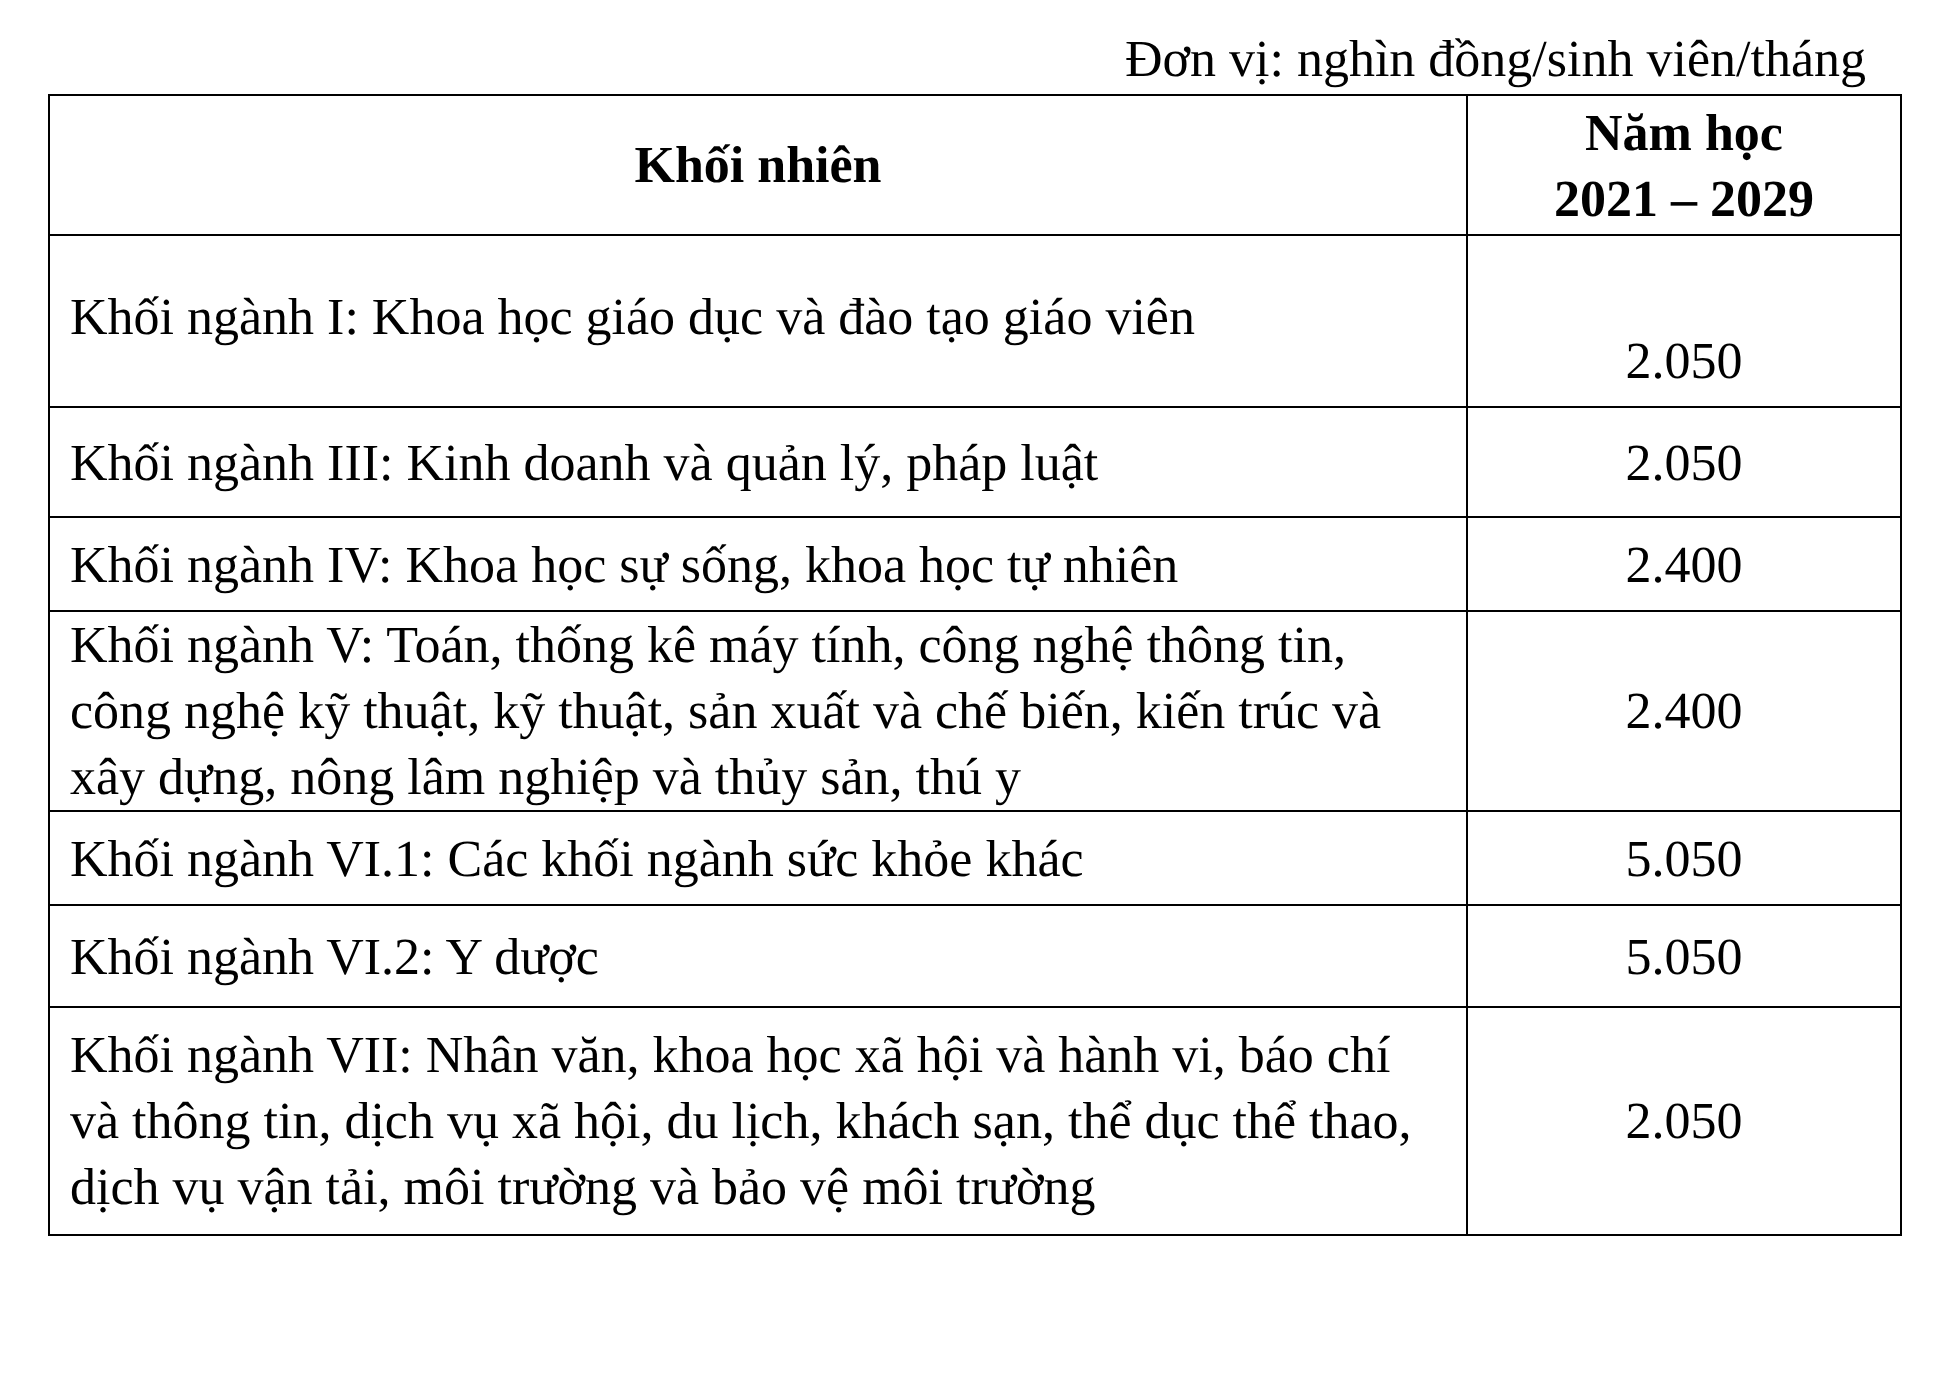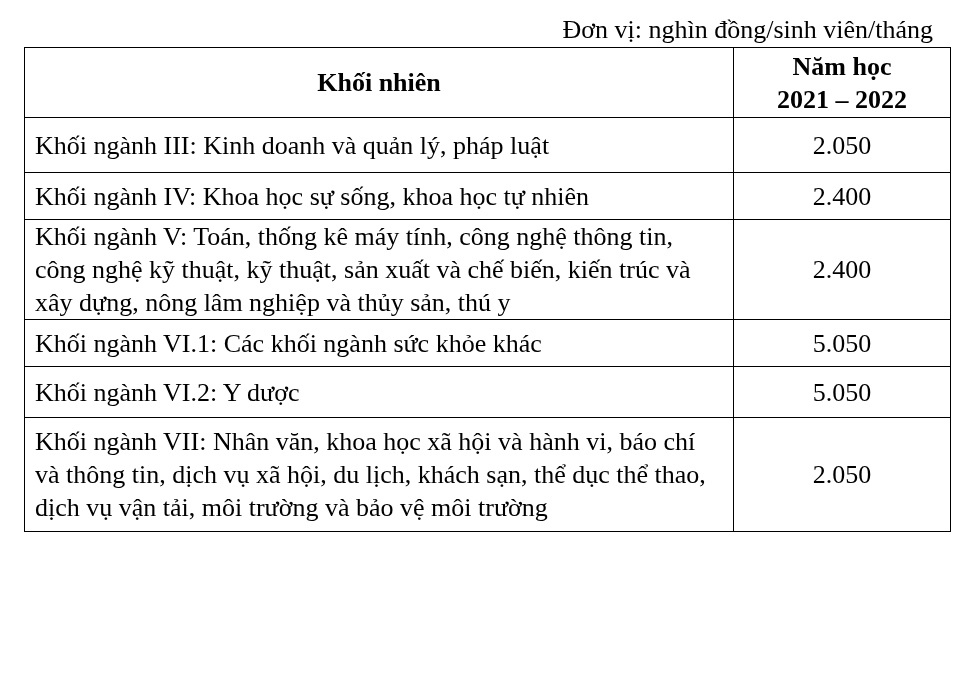--- a/index.html
+++ b/index.html
@@ -34,22 +34,26 @@
 <table>
   <colgroup>
       <col class="c1">
       <col class="c2">
     </colgroup>
   <tbody>
       <tr class="h">
     <th>Khối nhiên</th>
     <th>
       <span class="hdr-line">Năm học</span>
-      <span class="hdr-line">2021 – 2022</span>
+      <span class="hdr-line">2021 – 2029</span>
     </th>
+  </tr>
+  <tr class="r1">
+    <td class="name">Khối ngành I: Khoa học giáo dục và đào tạo giáo viên</td>
+    <td class="val">2.050</td>
   </tr>
   <tr class="r3">
     <td class="name">Khối ngành III: Kinh doanh và quản lý, pháp luật</td>
     <td class="val">2.050</td>
   </tr>
   <tr class="r4">
     <td class="name">Khối ngành IV: Khoa học sự sống, khoa học tự nhiên</td>
     <td class="val">2.400</td>
   </tr>
   <tr class="r5">

